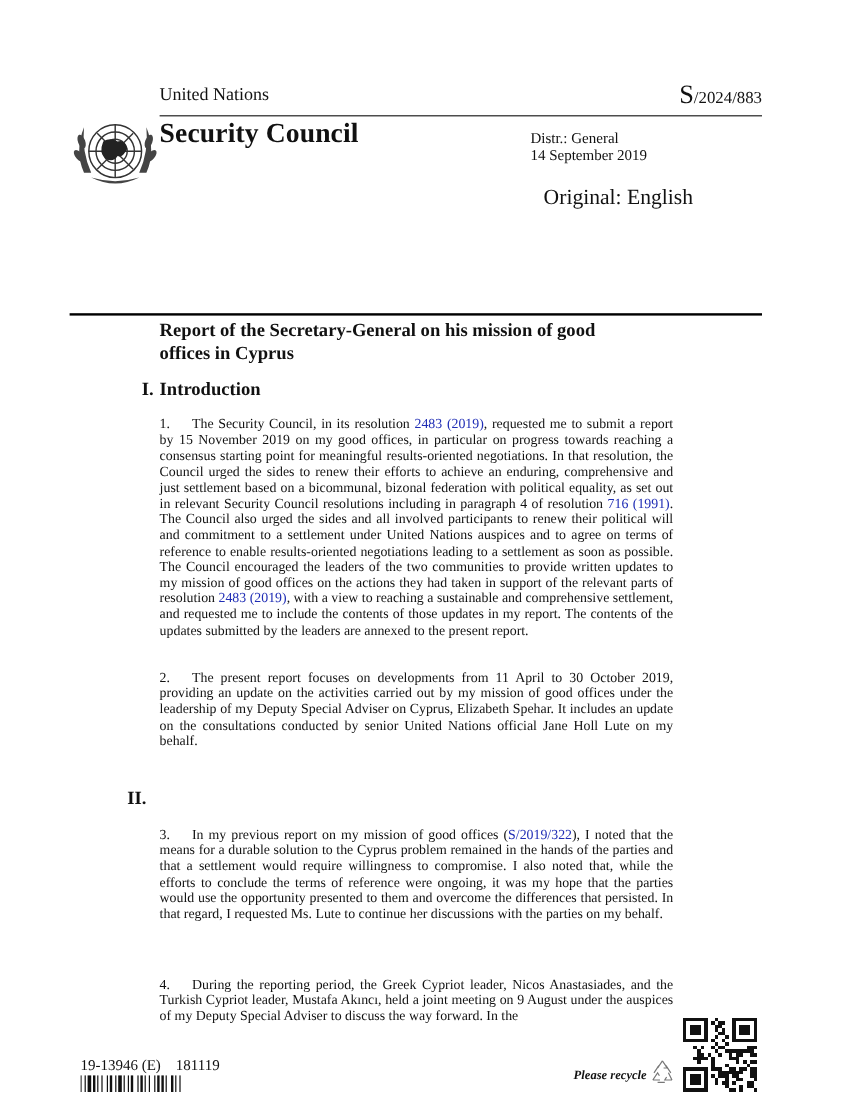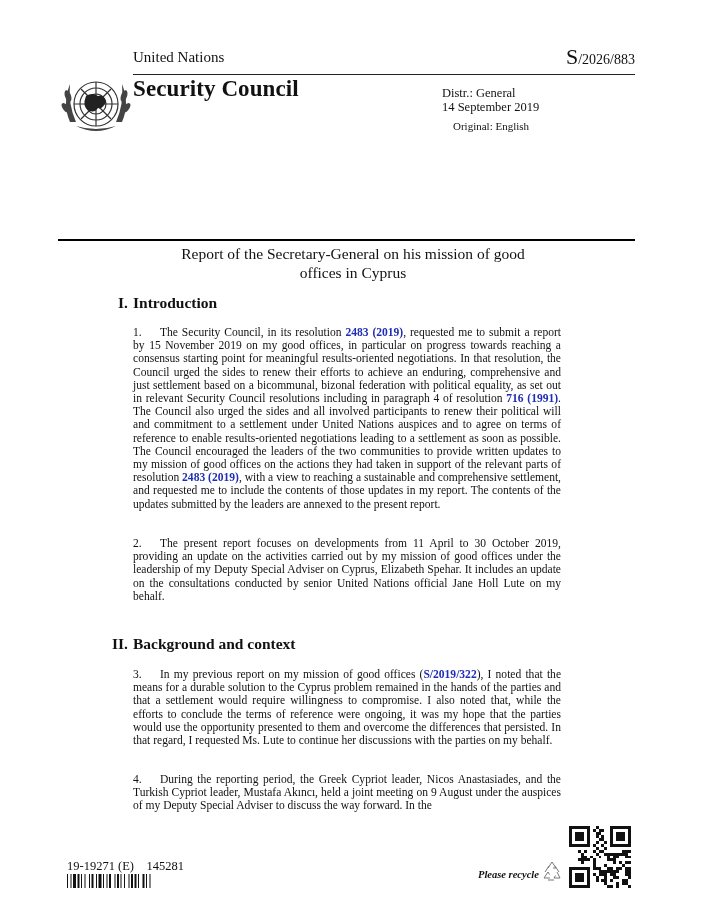--- a/index.html
+++ b/index.html
@@ -1,44 +1,44 @@
 <!DOCTYPE html>
 <html><head>
 <meta charset="utf-8">
 <style>
   html, body { margin: 0; padding: 0; background: #ffffff; }
   body { width: 704px; height: 920px; position: relative; overflow: hidden; font-family: "Liberation Serif", "DejaVu Serif", serif; color: #111; }
-  .abs { position: absolute; }
+  .abs { position: absolute; margin-top: 22px; }
   .org { left: 133px; top: 49px; font-size: 15px; }
   .symbol { right: 69px; top: 44px; font-size: 14px; }
   .symbol .big { font-size: 22px; }
   .rule-top { left: 133px; right: 69px; top: 74px; height: 0; border-top: 1px solid #222; }
   .logo { left: 58px; top: 74px; width: 76px; height: 66px; }
   .council { left: 133px; top: 76px; font-size: 23px; font-weight: bold; letter-spacing: 0.1px; text-align: center; }
   .distr { left: 442px; top: 86px; font-size: 12.5px; line-height: 14px; }
-  .orig { left: 453px; top: 120px; font-size: 11px; }
+  .orig { left: 453px; top: 132px; font-size: 18px; }
   .rule-mid { left: 58px; right: 69px; top: 239px; height: 0; border-top: 2px solid #000; }
-  .title { left: 133px; top: 244px; width: 440px; font-size: 15.5px; font-weight: normal; line-height: 19px; text-align: center; }
+  .title { left: 133px; top: 244px; width: 440px; font-size: 15.5px; font-weight: bold; line-height: 19px; }
   .h1 { font-size: 15.5px; font-weight: bold; }
   .h1 .num { position: absolute; text-align: right; width: 28px; }
   .h1 .txt { position: absolute; left: 0; }
   .para { left: 133px; width: 428px; font-size: 11.55px; line-height: 13.2px; text-align: justify; }
   .para .pn { display: inline-block; width: 27px; }
-  .link { color: #1f2db5; text-decoration: none; font-weight: bold; }
+  .link { color: #1f2db5; text-decoration: none; }
   .jobno { left: 67px; top: 859px; font-size: 12.5px; }
   .barcode { left: 67px; top: 874px; width: 117px; height: 14px; }
   .recycle { left: 478px; top: 869px; font-size: 10.5px; font-weight: bold; font-style: italic; }
   .recycle-icon { left: 540px; top: 860px; width: 24px; height: 22px; }
   .qr { left: 568px; top: 826px; width: 64px; height: 62px; }
 </style>
 </head>
 <body>
 
 <div class="abs org">United Nations</div>
-<div class="abs symbol"><span class="big">S</span><span>/2026/883</span></div>
+<div class="abs symbol"><span class="big">S</span><span>/2024/883</span></div>
 <div class="abs rule-top"></div>
 
 <div class="abs logo">
   <svg width="76" height="66" viewBox="0 0 76 66">
     <g fill="none" stroke="#333" stroke-width="1.2">
       <circle cx="38" cy="30" r="22"></circle>
       <circle cx="38" cy="30" r="16"></circle>
       <circle cx="38" cy="30" r="10"></circle>
       <line x1="38" y1="8" x2="38" y2="52"></line>
       <line x1="16" y1="30" x2="60" y2="30"></line>
@@ -79,33 +79,32 @@
 
 <div class="abs para" style="top:326px;">
   <span class="pn">1.</span><span>The Security Council, in its resolution </span><a class="link">2483 (2019)</a><span>, requested me to submit a report by 15 November 2019 on my good offices, in particular on progress towards reaching a consensus starting point for meaningful results-oriented negotiations. In that resolution, the Council urged the sides to renew their efforts to achieve an enduring, comprehensive and just settlement based on a bicommunal, bizonal federation with political equality, as set out in relevant Security Council resolutions including in paragraph 4 of resolution </span><a class="link">716 (1991)</a><span>. The Council also urged the sides and all involved participants to renew their political will and commitment to a settlement under United Nations auspices and to agree on terms of reference to enable results-oriented negotiations leading to a settlement as soon as possible. The Council encouraged the leaders of the two communities to provide written updates to my mission of good offices on the actions they had taken in support of the relevant parts of resolution </span><a class="link">2483 (2019)</a><span>, with a view to reaching a sustainable and comprehensive settlement, and requested me to include the contents of those updates in my report. The contents of the updates submitted by the leaders are annexed to the present report.</span>
 </div>
 
 <div class="abs para" style="top:537px;">
   <span class="pn">2.</span><span>The present report focuses on developments from 11 April to 30 October 2019, providing an update on the activities carried out by my mission of good offices under the leadership of my Deputy Special Adviser on Cyprus, Elizabeth Spehar. It includes an update on the consultations conducted by senior United Nations official Jane Holl Lute on my behalf.</span>
 </div>
 
 <div class="abs h1" style="left:100px; top:635px; width:400px; height:20px;">
-  <span class="num" style="left:0;">II.</span>
-  <span class="txt" style="left:33px;">Background and context</span>
+  <span class="num" style="left:0;text-align:center;">II.</span>
 </div>
 
 <div class="abs para" style="top:668px;">
   <span class="pn">3.</span><span>In my previous report on my mission of good offices (</span><a class="link">S/2019/322</a><span>), I noted that the means for a durable solution to the Cyprus problem remained in the hands of the parties and that a settlement would require willingness to compromise. I also noted that, while the efforts to conclude the terms of reference were ongoing, it was my hope that the parties would use the opportunity presented to them and overcome the differences that persisted. In that regard, I requested Ms. Lute to continue her discussions with the parties on my behalf.</span>
 </div>
 
-<div class="abs para" style="top:773px;">
+<div class="abs para" style="top:793px;">
   <span class="pn">4.</span><span>During the reporting period, the Greek Cypriot leader, Nicos Anastasiades, and the Turkish Cypriot leader, Mustafa Akıncı, held a joint meeting on 9 August under the auspices of my Deputy Special Adviser to discuss the way forward. In the</span>
 </div>
 
-<div class="abs jobno" style="white-space:pre;">19-19271 (E)    145281</div>
+<div class="abs jobno" style="white-space:pre;">19-13946 (E)    181119</div>
 <div class="abs barcode">
   <svg width="117" height="14" viewBox="0 0 117 14" id="barcode-svg">
       <rect x="0" y="0" width="1" height="14" fill="#111"></rect>
       <rect x="3.5" y="0" width="1" height="14" fill="#111"></rect>
       <rect x="6" y="0" width="3" height="14" fill="#111"></rect>
       <rect x="10.5" y="0" width="2" height="14" fill="#111"></rect>
       <rect x="14" y="0" width="1" height="14" fill="#111"></rect>
       <rect x="17.5" y="0" width="1" height="14" fill="#111"></rect>
       <rect x="22" y="0" width="1" height="14" fill="#111"></rect>
       <rect x="24.5" y="0" width="2" height="14" fill="#111"></rect>

